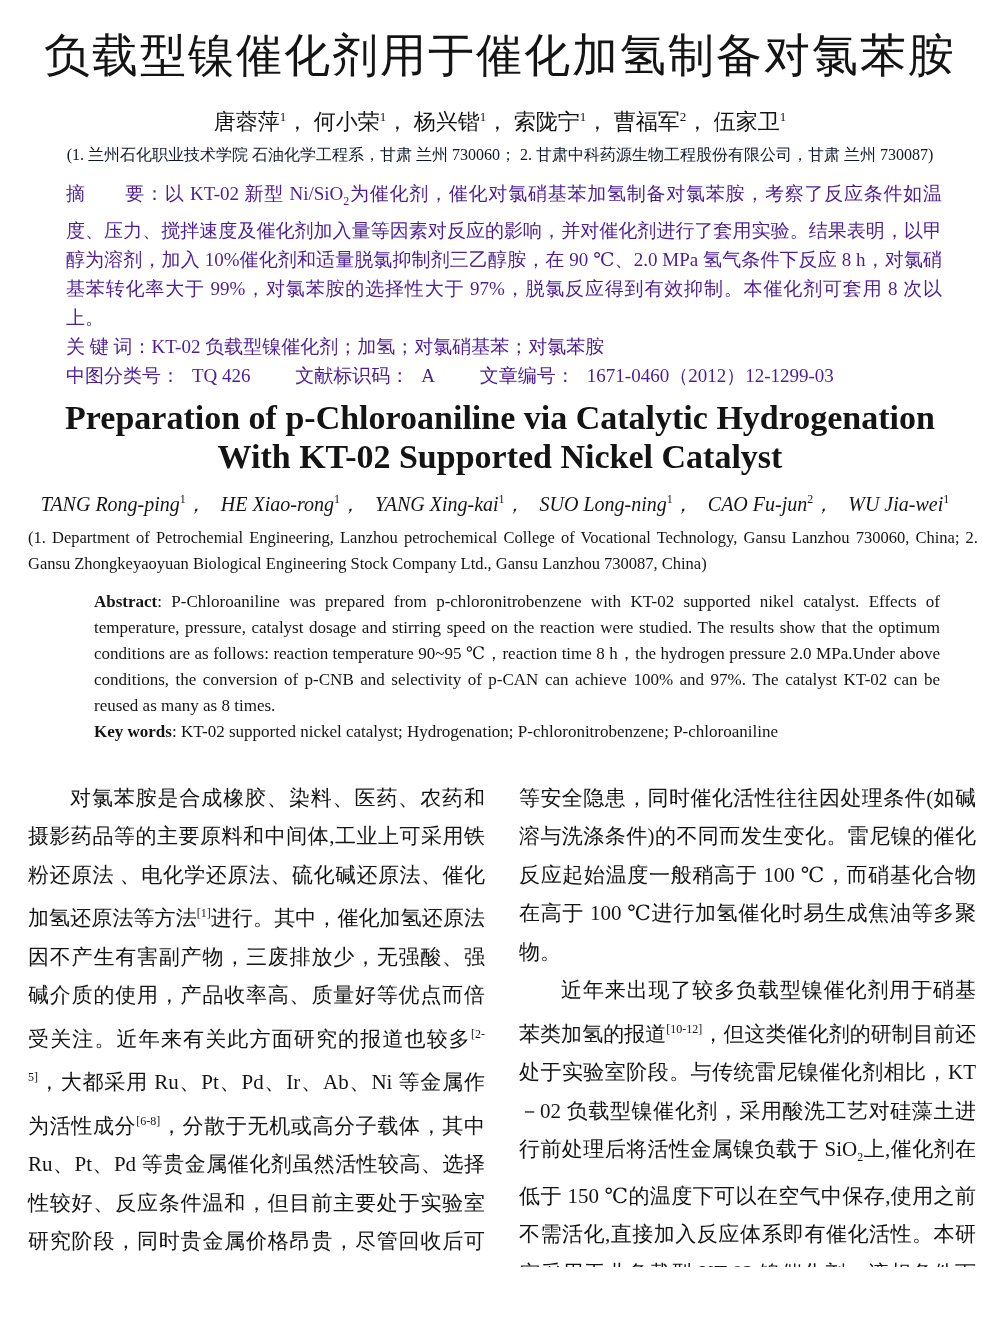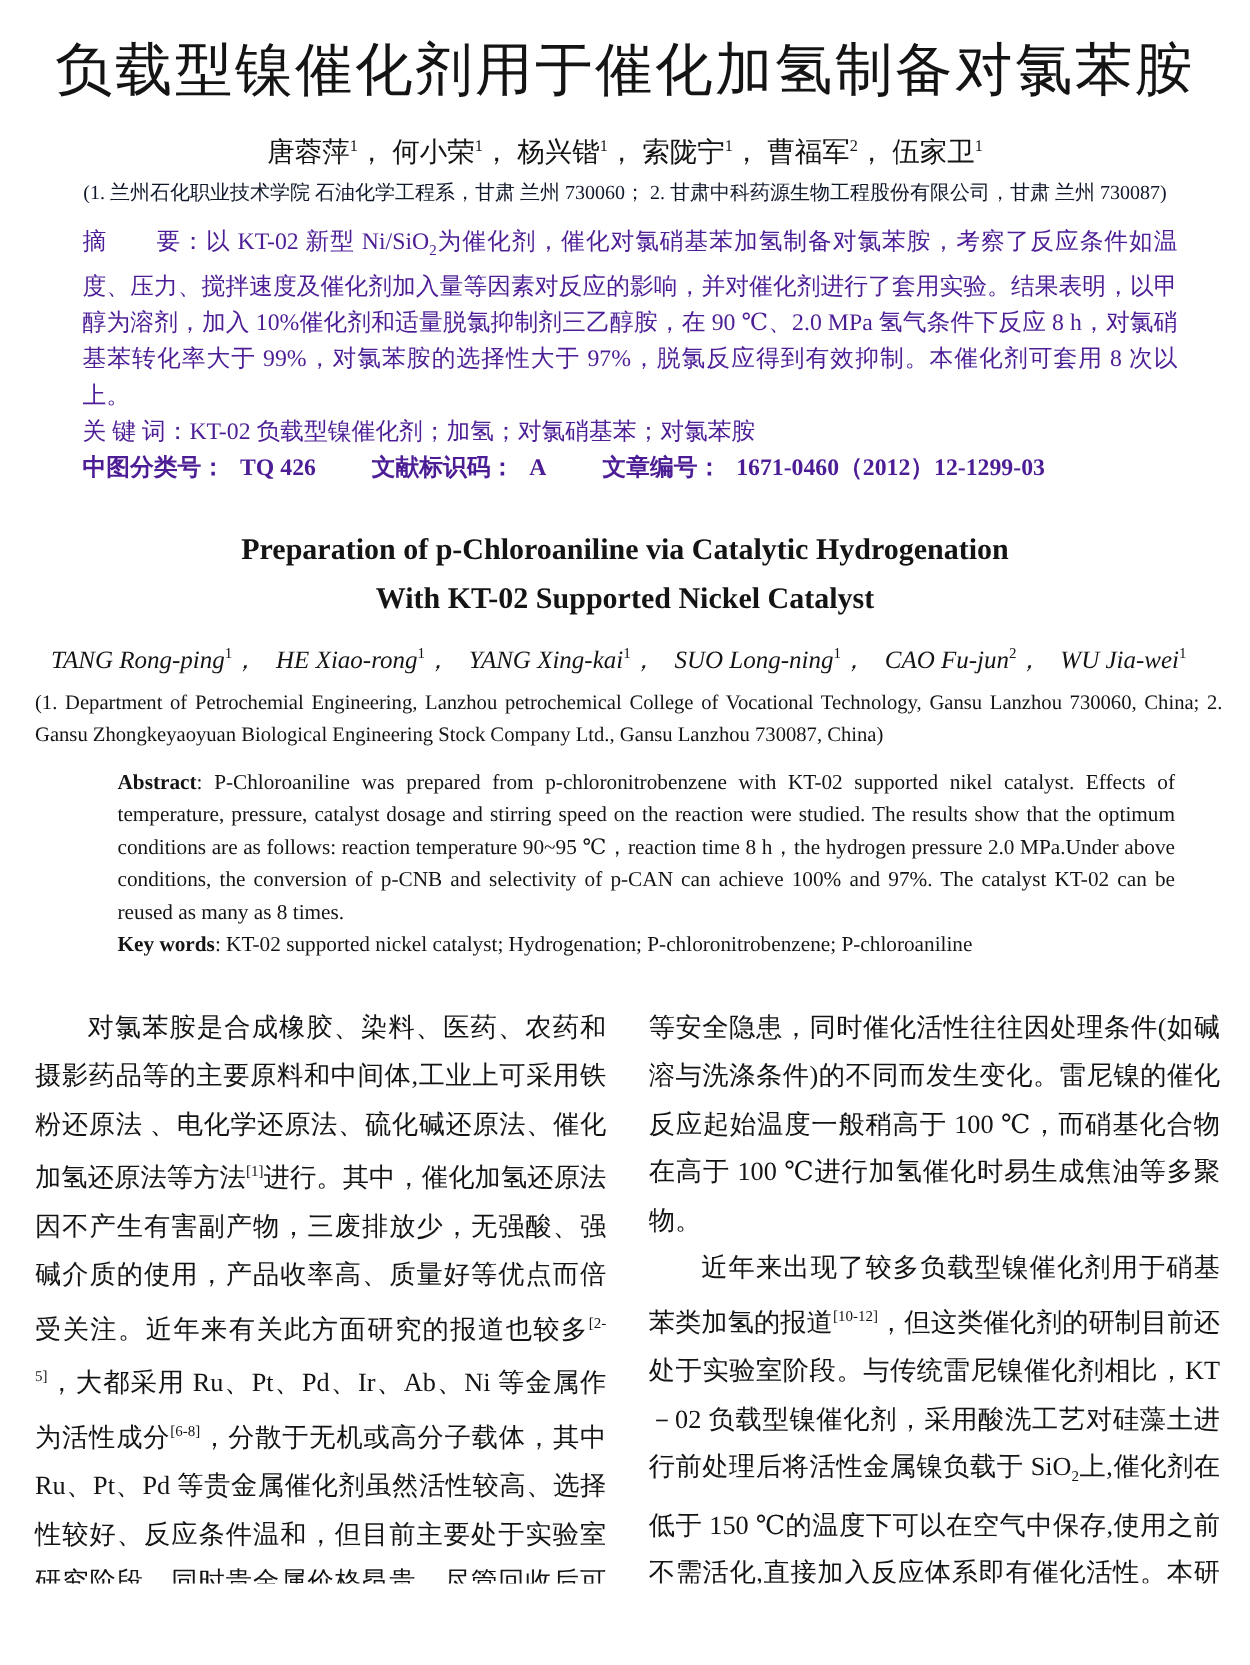--- a/index.html
+++ b/index.html
@@ -10,25 +10,25 @@
   .title-cn { text-align:center; font-size:46px; font-weight:500; letter-spacing:2px; line-height:60px; font-family:"Liberation Serif","DejaVu Serif",serif; }
 
   .authors-cn { text-align:center; margin-top:16px; font-size:22px; line-height:30px; }
   .authors-cn sup { font-size:13px; }
   .affil-cn { text-align:center; margin-top:6px; font-size:16px; line-height:24px; color:#0f172a; }
 
   .abstract-block { margin:12px 58px 0 66px; font-size:19px; line-height:29px; text-align:justify; color:#4c1d95; }
   .abstract-block sub { font-size:12px; }
   .kw-line { line-height:29px; }
   .meta-line { line-height:29px; white-space:nowrap; }
-  .meta-item { display:inline-block; margin-right:40px;font-weight:bold; }
+  .meta-item { display:inline-block; margin-right:40px; }
   .meta-item .val { margin-left:12px; }
   .meta-item:last-child { margin-right:0; }
 
-  .title-en { text-align:center; margin-top:32px; font-size:24px; font-weight:bold; line-height:39px; }
+  .title-en { text-align:center; margin-top:8px; font-size:34px; font-weight:bold; line-height:39px; }
   .authors-en { text-align:center; margin-top:8px; font-size:20px; font-style:italic; line-height:30px; }
   .authors-en sup { font-size:12px; font-style:normal; }
   .authors-en .sep { margin-right:10px; }
   .affil-en { margin:6px 22px 0 28px; font-size:16.5px; line-height:26px; text-align:justify; }
 
   .abstract-en { margin:12px 60px 0 94px; font-size:17px; line-height:26px; text-align:justify; }
   .abstract-en b, .kw-en b { font-weight:bold; }
   .kw-en { margin:0 60px 0 94px; font-size:17px; line-height:26px; }
 
   .body-cols { display:flex; gap:34px; margin:34px 24px 0 28px; }

